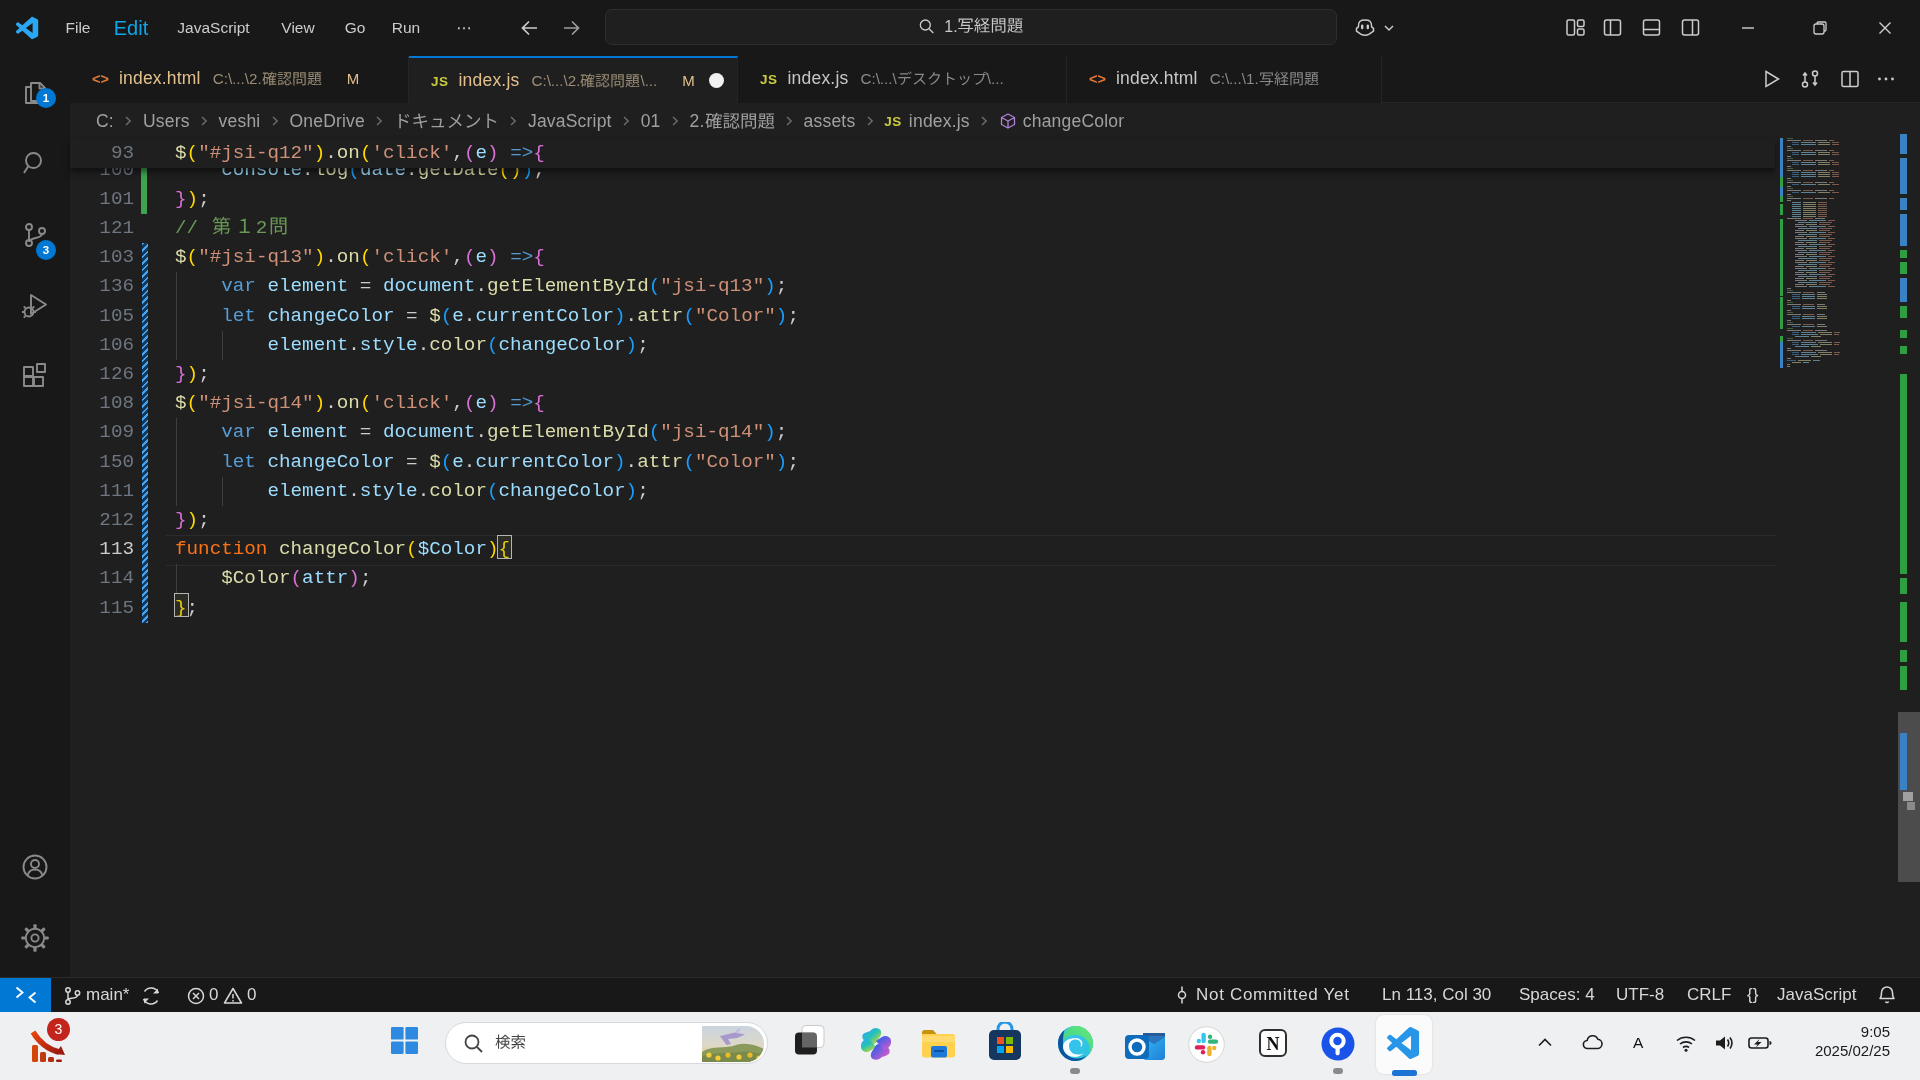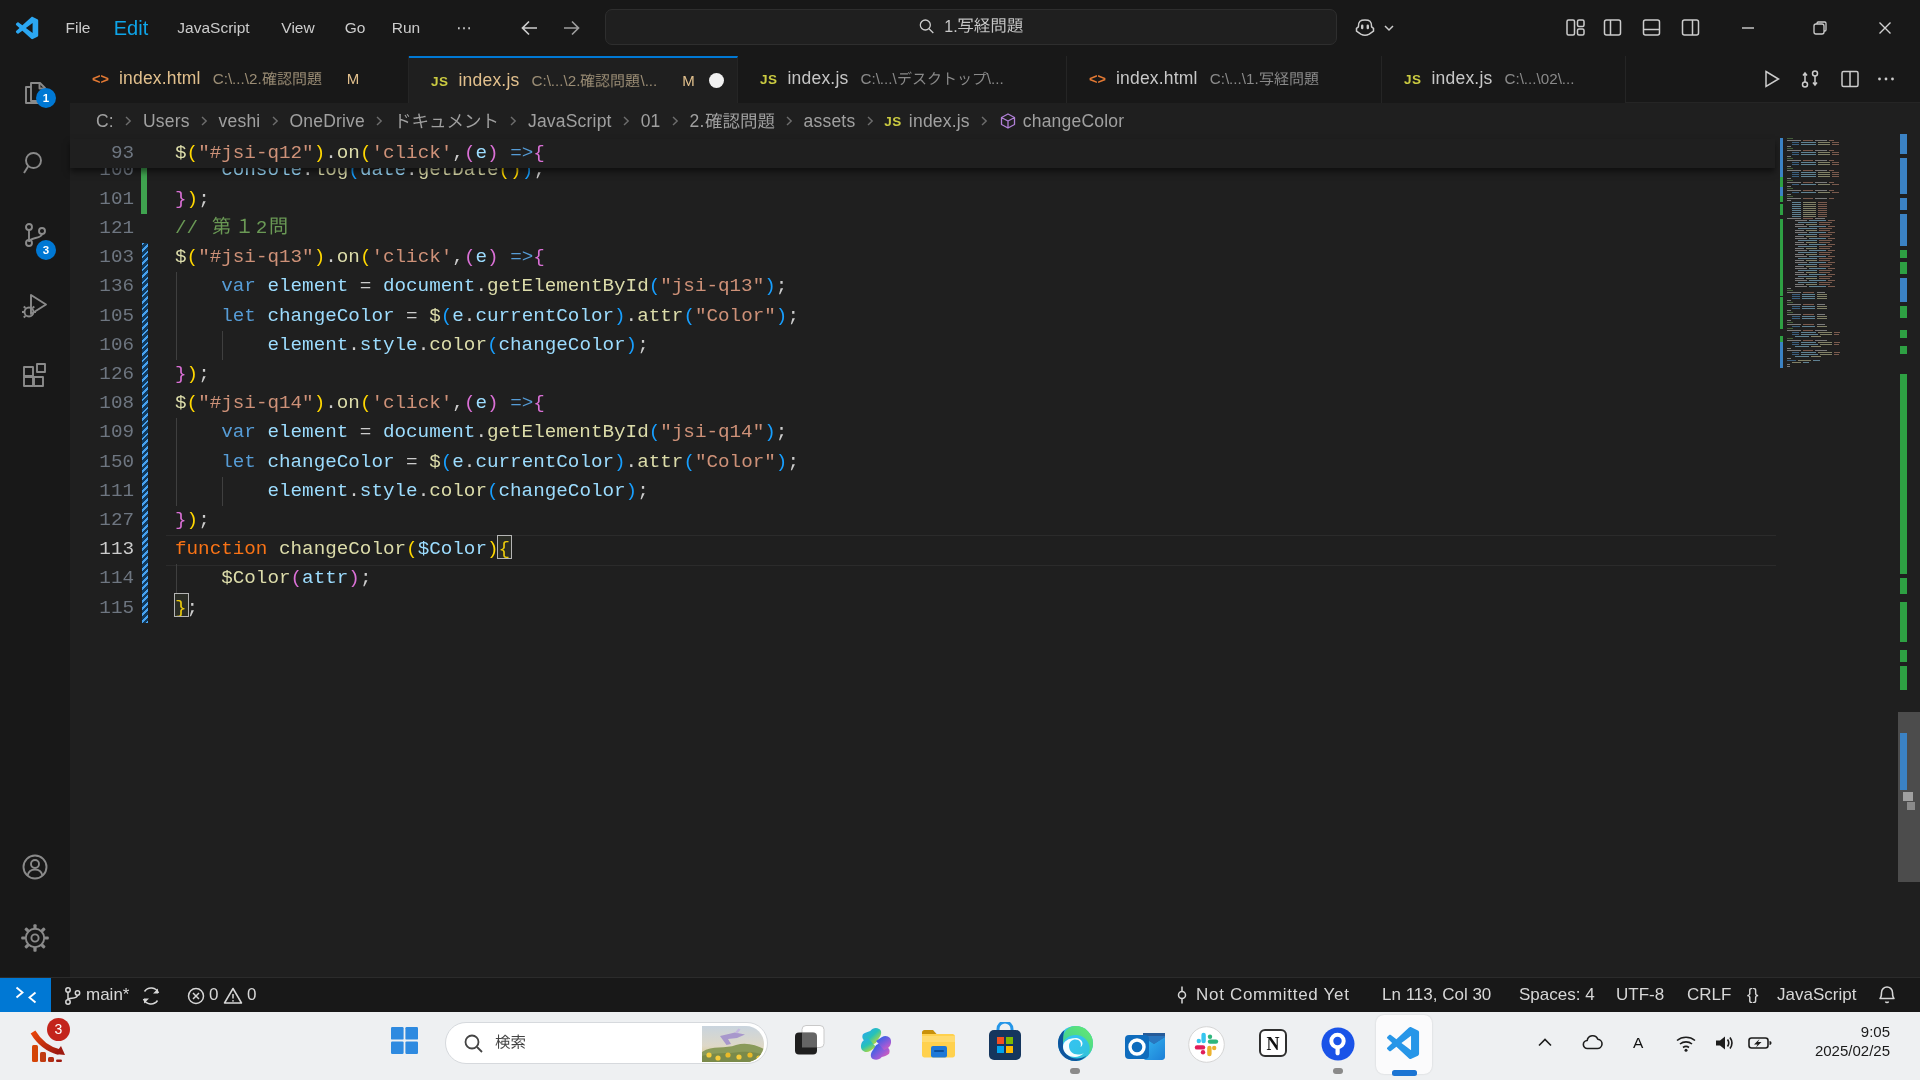--- a/index.html
+++ b/index.html
@@ -150,23 +150,20 @@
             <path transform="translate(5000,0) scale(1,-1)" d="M805 718Q805 691 825 672Q844 652 871 652Q899 652 918 672Q938 691 938 718Q938 746 918 765Q899 785 871 785Q844 785 825 765Q805 746 805 718ZM759 718Q759 749 775 775Q790 800 815 815Q840 831 871 831Q902 831 928 815Q953 800 968 775Q984 749 984 718Q984 687 968 662Q953 637 928 622Q902 606 871 606Q840 606 815 622Q790 637 775 662Q759 687 759 718ZM846 651Q841 641 838 628Q834 616 831 601Q823 562 810 514Q797 466 779 416Q760 365 736 318Q712 271 682 232Q636 174 580 124Q524 74 452 34Q380 -6 288 -35L220 40Q318 64 389 100Q461 136 515 181Q569 227 610 280Q646 326 673 383Q699 441 717 500Q735 558 741 606Q727 606 688 606Q649 606 596 606Q543 606 485 606Q428 606 375 606Q322 606 283 606Q244 606 230 606Q200 606 175 605Q150 604 130 603V692Q144 690 161 688Q178 687 196 686Q214 685 230 685Q242 685 273 685Q304 685 346 685Q389 685 437 685Q486 685 533 685Q581 685 623 685Q664 685 693 685Q722 685 732 685Q743 685 757 686Q771 687 785 690Z"></path>
           </svg>\...</span></div>
     </div>
 <div style="position:absolute;left:1067px;top:56px;width:315px;height:47px;background:#181818;border-right:1px solid #252525;box-sizing:border-box;white-space:nowrap;overflow:hidden">
       <div style="position:absolute;left:22px;top:0;height:45px;line-height:45px"><span style="color:#e37933;font-weight:bold;font-size:14.5px">&lt;&gt;</span><span style="color:#c8c8c8;font-size:17.5px;letter-spacing:.2px;margin-left:10px">index.html</span><span style="color:#8a8a8a;font-size:15.2px;margin-left:12px">C:\...\1.<svg class="jp " style="width:60px;height:15px;vertical-align:-0.12em" viewBox="0 -880 4000 1000" fill="currentColor">
             <path transform="translate(0,0) scale(1,-1)" d="M78 786H924V567H846V716H153V567H78ZM311 589H777V523H311ZM276 403H710V336H276ZM55 217H948V148H55ZM690 403H765Q765 403 765 396Q764 390 764 382Q764 374 762 368Q750 234 738 149Q725 65 710 19Q695 -27 674 -47Q657 -64 638 -71Q618 -78 590 -80Q565 -81 520 -80Q476 -80 427 -77Q426 -61 419 -41Q412 -21 401 -6Q454 -10 500 -11Q545 -13 564 -13Q582 -13 592 -11Q603 -8 612 -1Q628 13 642 57Q655 100 667 181Q679 263 690 390ZM300 708 375 701Q363 636 347 563Q332 490 316 421Q300 352 286 302L210 309Q221 348 233 397Q245 446 257 500Q269 554 280 608Q292 661 300 708Z"></path>
             <path transform="translate(1000,0) scale(1,-1)" d="M416 788H860V722H416ZM455 249H918V182H455ZM390 17H962V-50H390ZM839 788H853L868 791L918 769Q878 654 805 571Q733 488 638 432Q544 376 438 341Q431 356 418 374Q406 392 395 404Q493 431 582 482Q670 532 738 606Q805 679 839 775ZM546 730Q600 608 711 524Q823 440 974 406Q963 395 949 376Q936 358 928 344Q771 385 657 477Q542 570 480 708ZM646 394H720V-25H646ZM195 840 261 813Q242 778 221 738Q200 698 178 661Q157 624 137 597L86 620Q105 649 125 688Q145 726 164 767Q183 807 195 840ZM308 726 371 697Q337 640 296 576Q254 512 212 453Q170 394 132 349L86 375Q114 409 144 453Q175 496 205 544Q234 591 261 638Q287 686 308 726ZM38 629 76 679Q104 656 132 627Q161 599 185 572Q209 544 222 522L181 465Q168 488 144 517Q121 547 93 576Q65 605 38 629ZM272 493 325 515Q346 483 365 445Q384 408 398 372Q413 337 420 309L363 284Q357 312 343 348Q328 384 310 423Q292 461 272 493ZM34 392Q100 394 189 398Q278 402 373 406L372 345Q283 339 196 333Q109 328 41 323ZM298 258 353 275Q373 233 391 181Q410 130 417 93L360 73Q353 111 335 163Q318 214 298 258ZM91 268 155 257Q145 186 127 117Q109 49 85 1Q78 6 67 11Q57 16 45 22Q34 27 25 30Q51 76 66 139Q82 203 91 268ZM198 364H265V-82H198Z"></path>
             <path transform="translate(2000,0) scale(1,-1)" d="M341 355H684V61H341V125H613V291H341ZM308 355H378V1H308ZM127 652H405V597H127ZM588 652H872V597H588ZM838 797H914V21Q914 -17 904 -36Q894 -56 869 -66Q844 -76 800 -78Q755 -80 689 -80Q688 -69 683 -55Q679 -41 674 -27Q668 -13 662 -3Q696 -4 727 -4Q757 -4 781 -4Q804 -4 813 -4Q827 -3 833 2Q838 8 838 21ZM133 797H453V445H133V505H383V737H133ZM878 797V737H615V504H878V444H544V797ZM92 797H166V-81H92Z"></path>
             <path transform="translate(3000,0) scale(1,-1)" d="M173 615V539H368V615ZM173 743V668H368V743ZM105 798H438V484H105ZM46 410H497V351H46ZM491 791H947V734H491ZM245 392H310V11L245 50ZM279 244H480V186H279ZM689 777 759 763Q745 725 730 685Q716 645 702 617L646 630Q658 662 670 703Q682 744 689 777ZM598 474V399H836V474ZM598 346V270H836V346ZM598 602V527H836V602ZM529 657H906V214H529ZM612 197 676 178Q643 136 594 96Q544 56 497 30Q492 36 483 45Q474 54 464 63Q455 72 447 76Q494 99 539 131Q584 162 612 197ZM115 297H179Q176 224 166 154Q157 83 137 22Q117 -40 81 -83Q74 -71 60 -57Q46 -42 34 -34Q64 2 81 56Q98 111 106 173Q113 235 115 297ZM162 198Q189 134 231 95Q273 57 331 37Q388 17 459 11Q530 4 614 4Q628 4 662 4Q696 4 741 4Q785 5 830 5Q876 5 912 5Q948 6 966 6Q959 -5 951 -24Q943 -43 939 -58H871H614Q519 -58 441 -50Q362 -41 301 -16Q239 9 193 56Q146 104 116 181ZM752 169 804 199Q833 181 863 158Q892 135 918 112Q944 89 960 69L906 34Q890 55 864 79Q838 103 809 127Q780 151 752 169Z"></path>
           </svg></span></div>
-    </div>
-<div style="position:absolute;left:1382px;top:56px;width:244px;height:47px;background:#181818;border-right:1px solid #252525;box-sizing:border-box;white-space:nowrap;overflow:hidden">
-      <div style="position:absolute;left:22px;top:0;height:45px;line-height:45px"><span style="color:#cbcb41;font-weight:bold;font-size:13.5px;letter-spacing:.5px">JS</span><span style="color:#c8c8c8;font-size:17.5px;letter-spacing:.2px;margin-left:10px">index.js</span><span style="color:#8a8a8a;font-size:15.2px;margin-left:12px">C:\...\02\...</span></div>
     </div>
 <div class="abs" style="left:1760px;top:68px"><svg width="22" height="22" viewBox="0 0 22 22" fill="none" style="">
         <path stroke="#cccccc" stroke-width="1.5" fill="none" d="M6 3.5 18.5 11 6 18.5z"></path>
       </svg></div>
 <div class="abs" style="left:1799px;top:68px"><svg width="22" height="22" viewBox="0 0 22 22" fill="none" style="">
         <circle stroke="#cccccc" stroke-width="1.5" fill="none" cx="6" cy="16.5" r="2.5"></circle>
         <circle stroke="#cccccc" stroke-width="1.5" fill="none" cx="16" cy="5.5" r="2.5"></circle>
 <path stroke="#cccccc" stroke-width="1.5" fill="none" d="M6 14V5.5M4 7.5 6 5l2 2.5M16 8v8.5M14 14.5l2 2.5 2-2.5"></path>
       </svg></div>
 <div class="abs" style="left:1839px;top:68px"><svg width="22" height="22" viewBox="0 0 22 22" fill="none" style="">
@@ -276,21 +273,21 @@
 <div class="ln" style="top:359.9px;color:#6e7681">126</div>
 <div class="cl" style="top:359.9px"><i style="color:#da70d6">}</i><i style="color:#ffd700">)</i><i style="color:#cccccc">;</i></div>
 <div class="ln" style="top:389.1px;color:#6e7681">108</div>
 <div class="cl" style="top:389.1px"><i style="color:#dcdcaa">$</i><i style="color:#ffd700">(</i><i style="color:#ce9178">"#jsi-q14"</i><i style="color:#ffd700">)</i><i style="color:#cccccc">.</i><i style="color:#dcdcaa">on</i><i style="color:#ffd700">(</i><i style="color:#ce9178">'click'</i><i style="color:#cccccc">,</i><i style="color:#da70d6">(</i><i style="color:#9cdcfe">e</i><i style="color:#da70d6">)</i><i style="color:#cccccc">&nbsp;</i><i style="color:#569cd6">=&gt;</i><i style="color:#da70d6">{</i></div>
 <div class="ln" style="top:418.3px;color:#6e7681">109</div>
 <div class="cl" style="top:418.3px"><i>&nbsp;&nbsp;&nbsp;&nbsp;</i><i style="color:#569cd6">var</i><i style="color:#cccccc">&nbsp;</i><i style="color:#9cdcfe">element</i><i style="color:#cccccc">&nbsp;=&nbsp;</i><i style="color:#9cdcfe">document</i><i style="color:#cccccc">.</i><i style="color:#dcdcaa">getElementById</i><i style="color:#179fff">(</i><i style="color:#ce9178">"jsi-q14"</i><i style="color:#179fff">)</i><i style="color:#cccccc">;</i></div>
 <div class="ln" style="top:447.5px;color:#6e7681">150</div>
 <div class="cl" style="top:447.5px"><i>&nbsp;&nbsp;&nbsp;&nbsp;</i><i style="color:#569cd6">let</i><i style="color:#cccccc">&nbsp;</i><i style="color:#9cdcfe">changeColor</i><i style="color:#cccccc">&nbsp;=&nbsp;</i><i style="color:#dcdcaa">$</i><i style="color:#179fff">(</i><i style="color:#9cdcfe">e</i><i style="color:#cccccc">.</i><i style="color:#9cdcfe">currentColor</i><i style="color:#179fff">)</i><i style="color:#cccccc">.</i><i style="color:#dcdcaa">attr</i><i style="color:#179fff">(</i><i style="color:#ce9178">"Color"</i><i style="color:#179fff">)</i><i style="color:#cccccc">;</i></div>
 <div class="ln" style="top:476.7px;color:#6e7681">111</div>
 <div class="cl" style="top:476.7px"><i>&nbsp;&nbsp;&nbsp;&nbsp;&nbsp;&nbsp;&nbsp;&nbsp;</i><i style="color:#9cdcfe">element</i><i style="color:#cccccc">.</i><i style="color:#9cdcfe">style</i><i style="color:#cccccc">.</i><i style="color:#dcdcaa">color</i><i style="color:#179fff">(</i><i style="color:#9cdcfe">changeColor</i><i style="color:#179fff">)</i><i style="color:#cccccc">;</i></div>
-<div class="ln" style="top:505.9px;color:#6e7681">127</div>
+<div class="ln" style="top:505.9px;color:#6e7681">212</div>
 <div class="cl" style="top:505.9px"><i style="color:#da70d6">}</i><i style="color:#ffd700">)</i><i style="color:#cccccc">;</i></div>
 <div class="ln" style="top:535.1px;color:#cccccc">113</div>
 <div class="cl" style="top:535.1px"><i style="color:#f97316">function</i><i style="color:#cccccc">&nbsp;</i><i style="color:#dcdcaa">changeColor</i><i style="color:#ffd700">(</i><i style="color:#9cdcfe">$Color</i><i style="color:#ffd700">)</i><i style="color:#ffd700">{</i></div>
 <div class="ln" style="top:564.3px;color:#6e7681">114</div>
 <div class="cl" style="top:564.3px"><i>&nbsp;&nbsp;&nbsp;&nbsp;</i><i style="color:#dcdcaa">$Color</i><i style="color:#da70d6">(</i><i style="color:#9cdcfe">attr</i><i style="color:#da70d6">)</i><i style="color:#cccccc">;</i></div>
 <div class="ln" style="top:593.5px;color:#6e7681">115</div>
 <div class="cl" style="top:593.5px"><i style="color:#ffd700">}</i><i style="color:#cccccc">;</i></div>
 <div class="abs" style="left:497.2px;top:534.6px;width:12.5px;height:22px;border:1.5px solid #b4b4b4;background:rgba(110,130,80,.14)"></div>
 <div class="abs" style="left:174.2px;top:593.0px;width:12.5px;height:22px;border:1.5px solid #b4b4b4;background:rgba(110,130,80,.14)"></div>
 <div class="abs" style="left:70px;top:139px;width:1705px;height:29.4px;background:#1f1f1f;box-shadow:0 4px 6px rgba(0,0,0,.5)">

